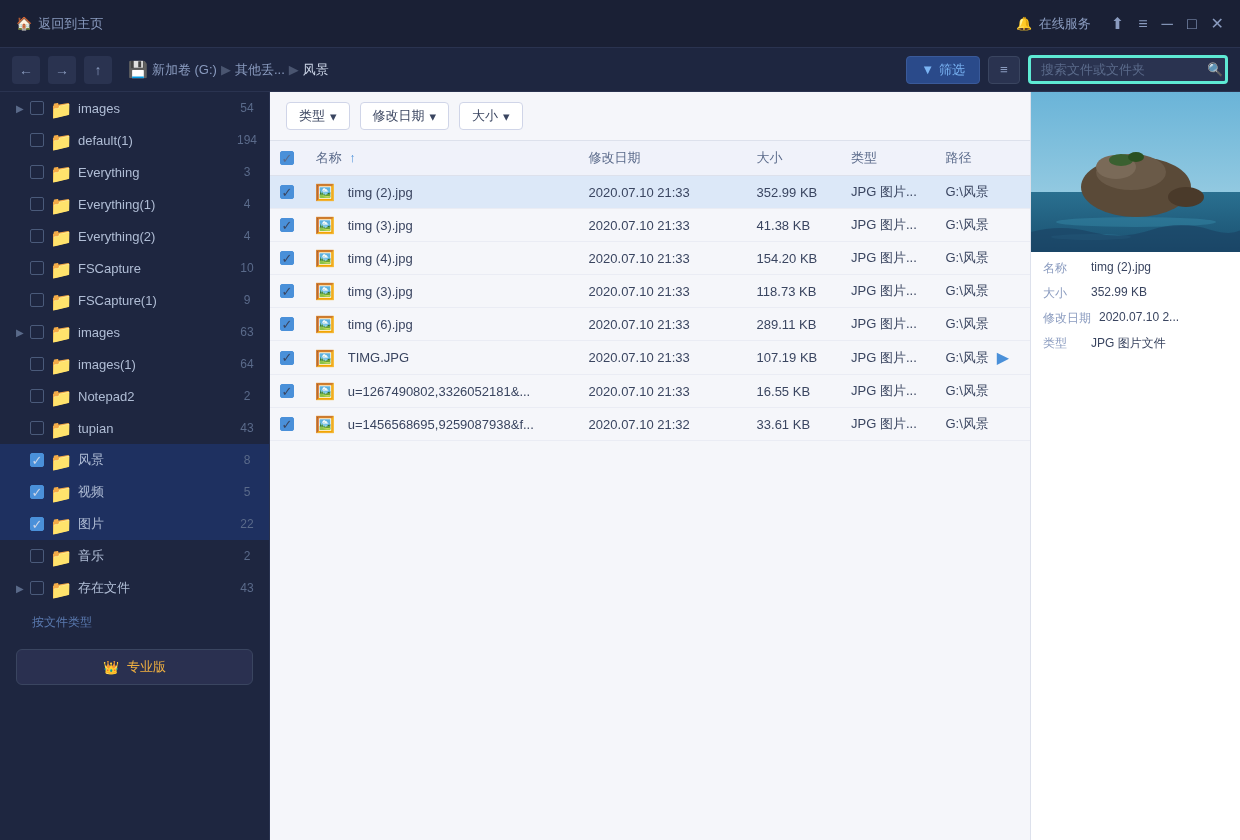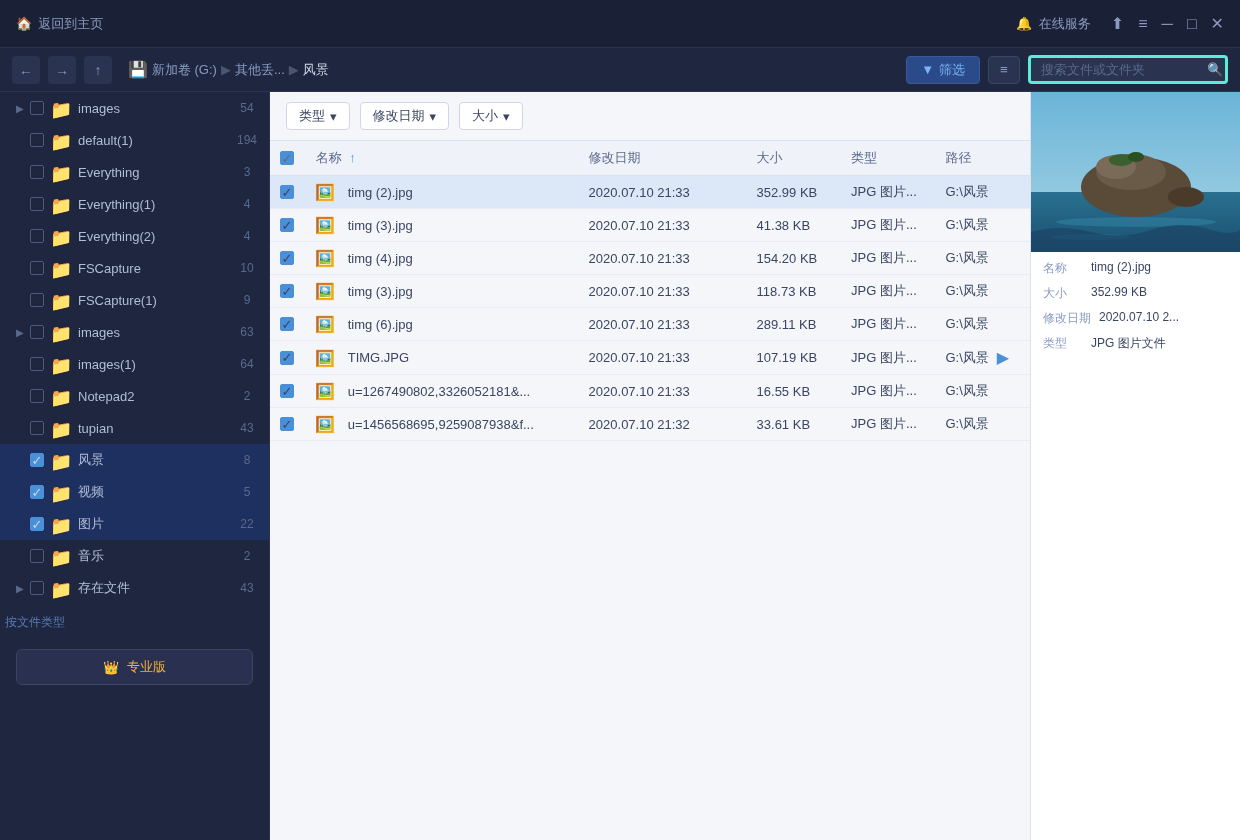--- a/index.html
+++ b/index.html
@@ -38,21 +38,21 @@
     .sidebar-item.active { background: #253050; }
     .sidebar-item.checked { background: #1e3060; }
     .sidebar-item .expand-icon { width: 14px; color: #5a6a8a; font-size: 10px; flex-shrink: 0; }
     .sidebar-item .cb { width: 14px; height: 14px; border: 1px solid #4a5a7a; border-radius: 2px; flex-shrink: 0; margin-right: 6px; display: flex; align-items: center; justify-content: center; background: transparent; cursor: pointer; }
     .sidebar-item .cb.checked { background: #4a90d9; border-color: #4a90d9; }
     .sidebar-item .folder-icon { width: 22px; height: 18px; margin-right: 6px; flex-shrink: 0; }
     .folder-yellow { color: #f0b040; font-size: 18px; }
     .folder-blue { color: #4a90d9; font-size: 18px; }
     .sidebar-item .item-name { flex: 1; font-size: 13px; color: #b0bdd5; }
     .sidebar-item .item-count { color: #5a6a8a; font-size: 12px; min-width: 24px; text-align: center; }
-    .sidebar-footer { padding: 10px 5px; }
+    .sidebar-footer { padding: 10px 32px; }
     .sidebar-footer-text { color: #5a7ab0; font-size: 12px; cursor: pointer; }
     .pro-btn { margin: 8px 16px; background: linear-gradient(135deg, #2a3050, #2a3050); border: 1px solid #3a4560; border-radius: 6px; padding: 8px 16px; display: flex; align-items: center; justify-content: center; gap: 8px; cursor: pointer; color: #f0b040; font-size: 13px; }
 
     
     .content { flex: 1; display: flex; flex-direction: column; background: #f5f6fa; color: #2a3350; overflow: hidden; }
     .filter-bar { background: #f5f6fa; padding: 10px 16px; display: flex; gap: 10px; border-bottom: 1px solid #dde1ec; }
     .filter-tag { background: white; border: 1px solid #d0d5e8; border-radius: 4px; padding: 4px 12px; font-size: 13px; color: #3a4560; cursor: pointer; display: flex; align-items: center; gap: 5px; }
 
     
     .file-list-container { flex: 1; overflow-y: auto; }

